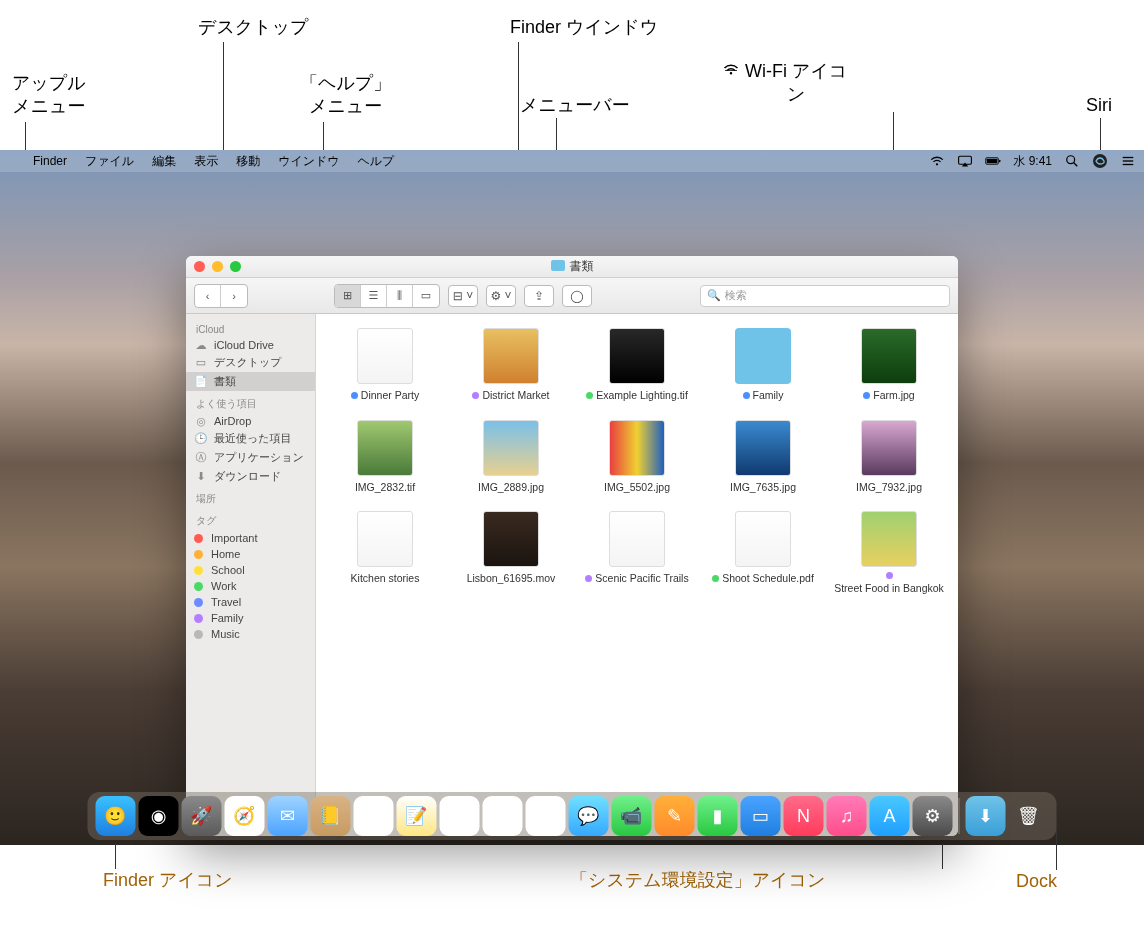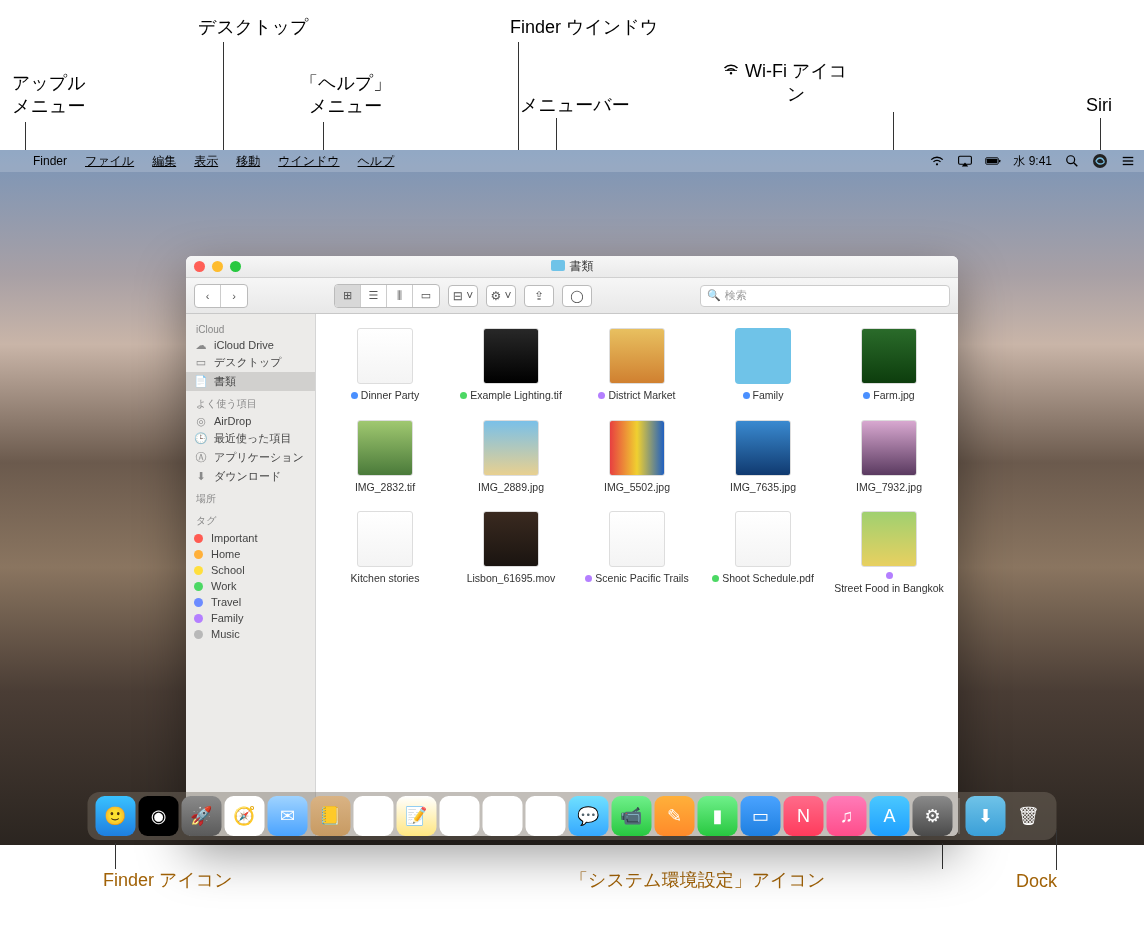--- a/index.html
+++ b/index.html
@@ -85,21 +85,21 @@
 <div class="callout-line" style="left:893px;top:112px;width:1px;height:40px"></div>
 <div class="callout-line" style="left:893px;top:152px;width:43px;height:1px"></div>
 <div class="callout-line" style="left:1100px;top:118px;width:1px;height:34px"></div>
 
 <div class="desktop-area"></div>
 
 <div class="menubar">
   <div class="left">
     <span class="mi apple"></span>
     <span class="mi appname">Finder</span>
-    <span id="menu-items" style="display: inline-flex; text-decoration: underline;">
+    <span id="menu-items" style="display: inline-flex;">
         <span class="mi">ファイル</span>
         <span class="mi">編集</span>
         <span class="mi">表示</span>
         <span class="mi">移動</span>
         <span class="mi">ウインドウ</span>
         <span class="mi">ヘルプ</span>
       </span>
   </div>
   <div class="right">
     <span class="ri">
@@ -245,31 +245,31 @@
     <div class="content">
       <div class="grid" id="file-grid">
           <div class="file">
             <div class="thumb" style="background: linear-gradient(rgb(255, 255, 255), rgb(244, 244, 244));"></div>
             <div class="fname">
               <span class="ftag" style="background: rgb(74, 144, 255);"></span>
               <span>Dinner Party</span>
             </div>
           </div>
           <div class="file">
+            <div class="thumb" style="background: linear-gradient(rgb(232, 192, 96), rgb(208, 128, 48));"></div>
+            <div class="fname">
+              <span class="ftag" style="background: rgb(180, 127, 255);"></span>
+              <span>District Market</span>
+            </div>
+          </div>
+          <div class="file">
             <div class="thumb" style="background: linear-gradient(rgb(40, 40, 40), rgb(0, 0, 0));"></div>
             <div class="fname">
               <span class="ftag" style="background: rgb(76, 216, 100);"></span>
               <span>Example Lighting.tif</span>
-            </div>
-          </div>
-          <div class="file">
-            <div class="thumb" style="background: linear-gradient(rgb(232, 192, 96), rgb(208, 128, 48));"></div>
-            <div class="fname">
-              <span class="ftag" style="background: rgb(180, 127, 255);"></span>
-              <span>District Market</span>
             </div>
           </div>
           <div class="file">
             <div class="thumb folder" style="background: rgb(111, 195, 232);"></div>
             <div class="fname">
               <span class="ftag" style="background: rgb(74, 144, 255);"></span>
               <span>Family</span>
             </div>
           </div>
           <div class="file">

